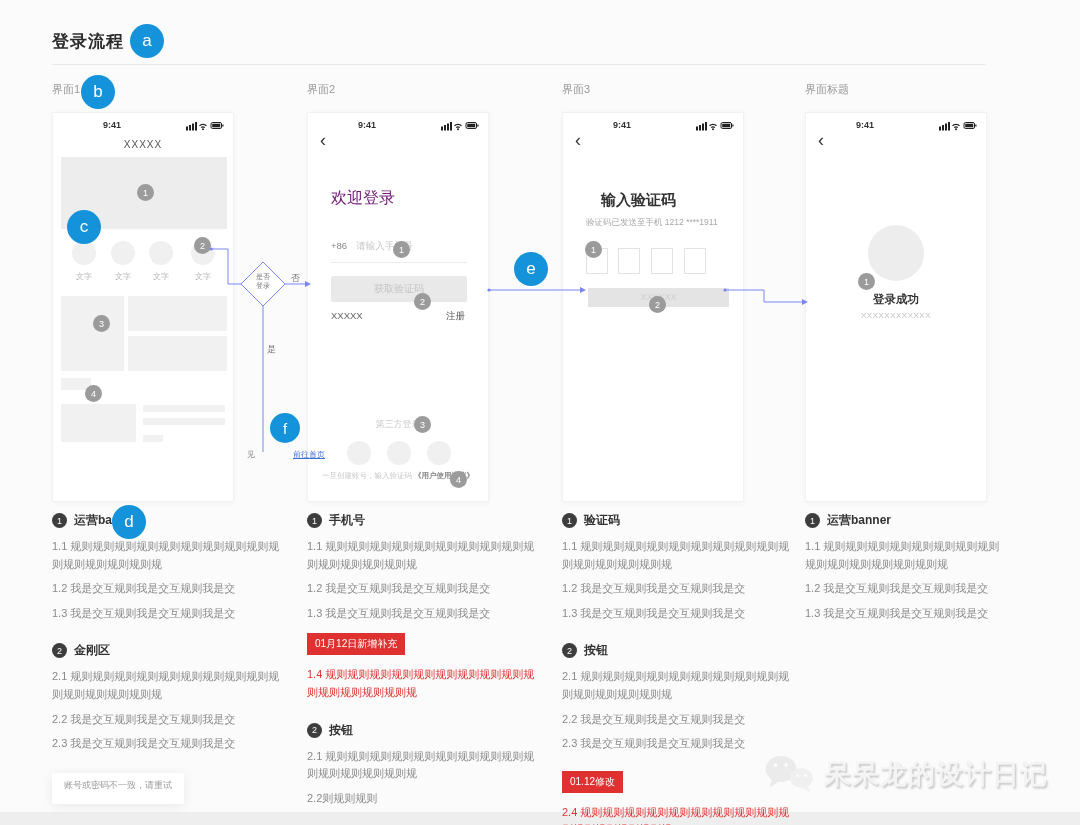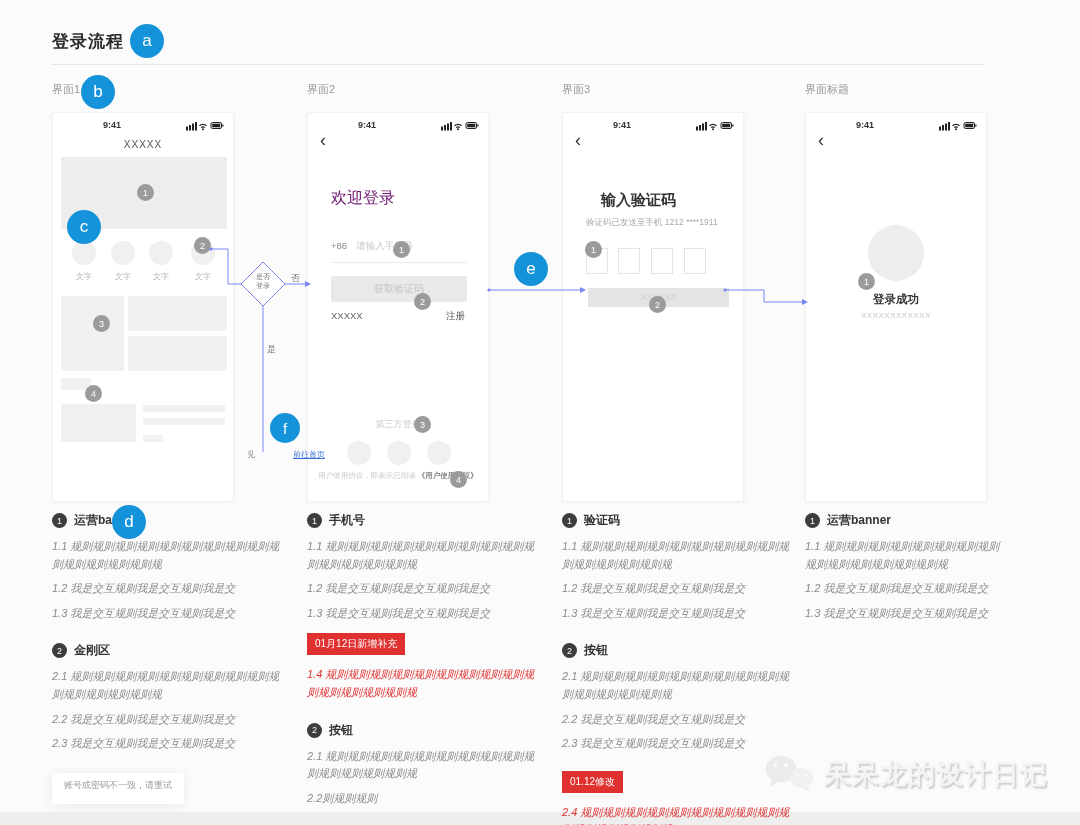--- a/index.html
+++ b/index.html
@@ -52,21 +52,21 @@
   .diamond-text{position:absolute;left:241px;top:272px;width:44px;text-align:center;font-size:7px;line-height:1.35;color:#777;z-index:21;}
   .jump-row{position:absolute;left:247px;top:449px;font-size:8px;z-index:21;}
   .jump-prefix{color:#8a8a8a;margin-right:3px;}
   .jump-link{color:#3a6fd8;text-decoration:underline;cursor:pointer;margin-left:35px;}
   
   .ann{position:absolute;top:512px;width:238px;z-index:15;}
   .ann-sec{margin-bottom:20px;}
   .sec-h{display:flex;align-items:center;margin-bottom:9px;}
   .num-dot{width:15px;height:15px;border-radius:50%;background:#3d3d3d;color:#fff;font-size:9px;display:flex;align-items:center;justify-content:center;margin-right:7px;flex:0 0 15px;}
   .sec-title{font-size:12px;font-weight:700;color:#333;}
-  .item{font-size:11px;color:#8a8a8a;line-height:1.6;margin:7px 0;word-break:break-all;font-style:italic;}
+  .item{font-size:11px;color:#8a8a8a;line-height:1.6;margin:7px 0;word-break:break-all;}
   .item.red{color:#e03131;}
   .item.note{padding-left:9px;}
   .upd-badge{display:inline-block;background:#e03131;color:#fff;font-size:10px;padding:4px 8px;margin:11px 0 4px 0;}
   
   .dlg{width:132px;background:#fff;box-shadow:0 2px 12px rgba(0,0,0,.08);border-radius:2px;margin-top:16px;}
   .dlg-title{text-align:center;font-size:12px;font-weight:700;color:#333;padding-top:13px;}
   .dlg-msg{text-align:center;font-size:9px;color:#9a9a9a;padding:6px 8px 12px;}
   
   .watermark{position:absolute;right:32px;top:752px;display:flex;align-items:center;gap:9px;z-index:5;}
   .wm-text{font-size:27px;font-weight:700;color:#f4f4f4;text-shadow:1.5px 1.5px 2px #c9c9c9,-0.5px -0.5px 0 #ffffff;letter-spacing:1px;}
@@ -229,21 +229,21 @@
       <span class="p2-reg">注册</span>
     </div>
     <div class="p2-third">第三方登录</div>
     <div class="marker" style="left:106px;top:303px;">
         <span>3</span>
       </div>
     <div class="p2-circ" style="left:39px;"></div>
     <div class="p2-circ" style="left:79px;"></div>
     <div class="p2-circ" style="left:119px;"></div>
     <div class="p2-agree">
-      <span>用户使用协议，即表示已阅读</span> <b>《用户使用协议》</b>
+      <span>一旦创建账号，输入验证码</span> <b>《用户使用协议》</b>
     </div>
     <div class="marker" style="left:142px;top:358px;">
         <span>4</span>
       </div>
   </div>
 
   <div class="phone" style="left:562px;">
     <div class="sb">
       <span class="sb-time">9:41</span>
       <svg width="38" height="11" viewBox="0 0 38 11">

